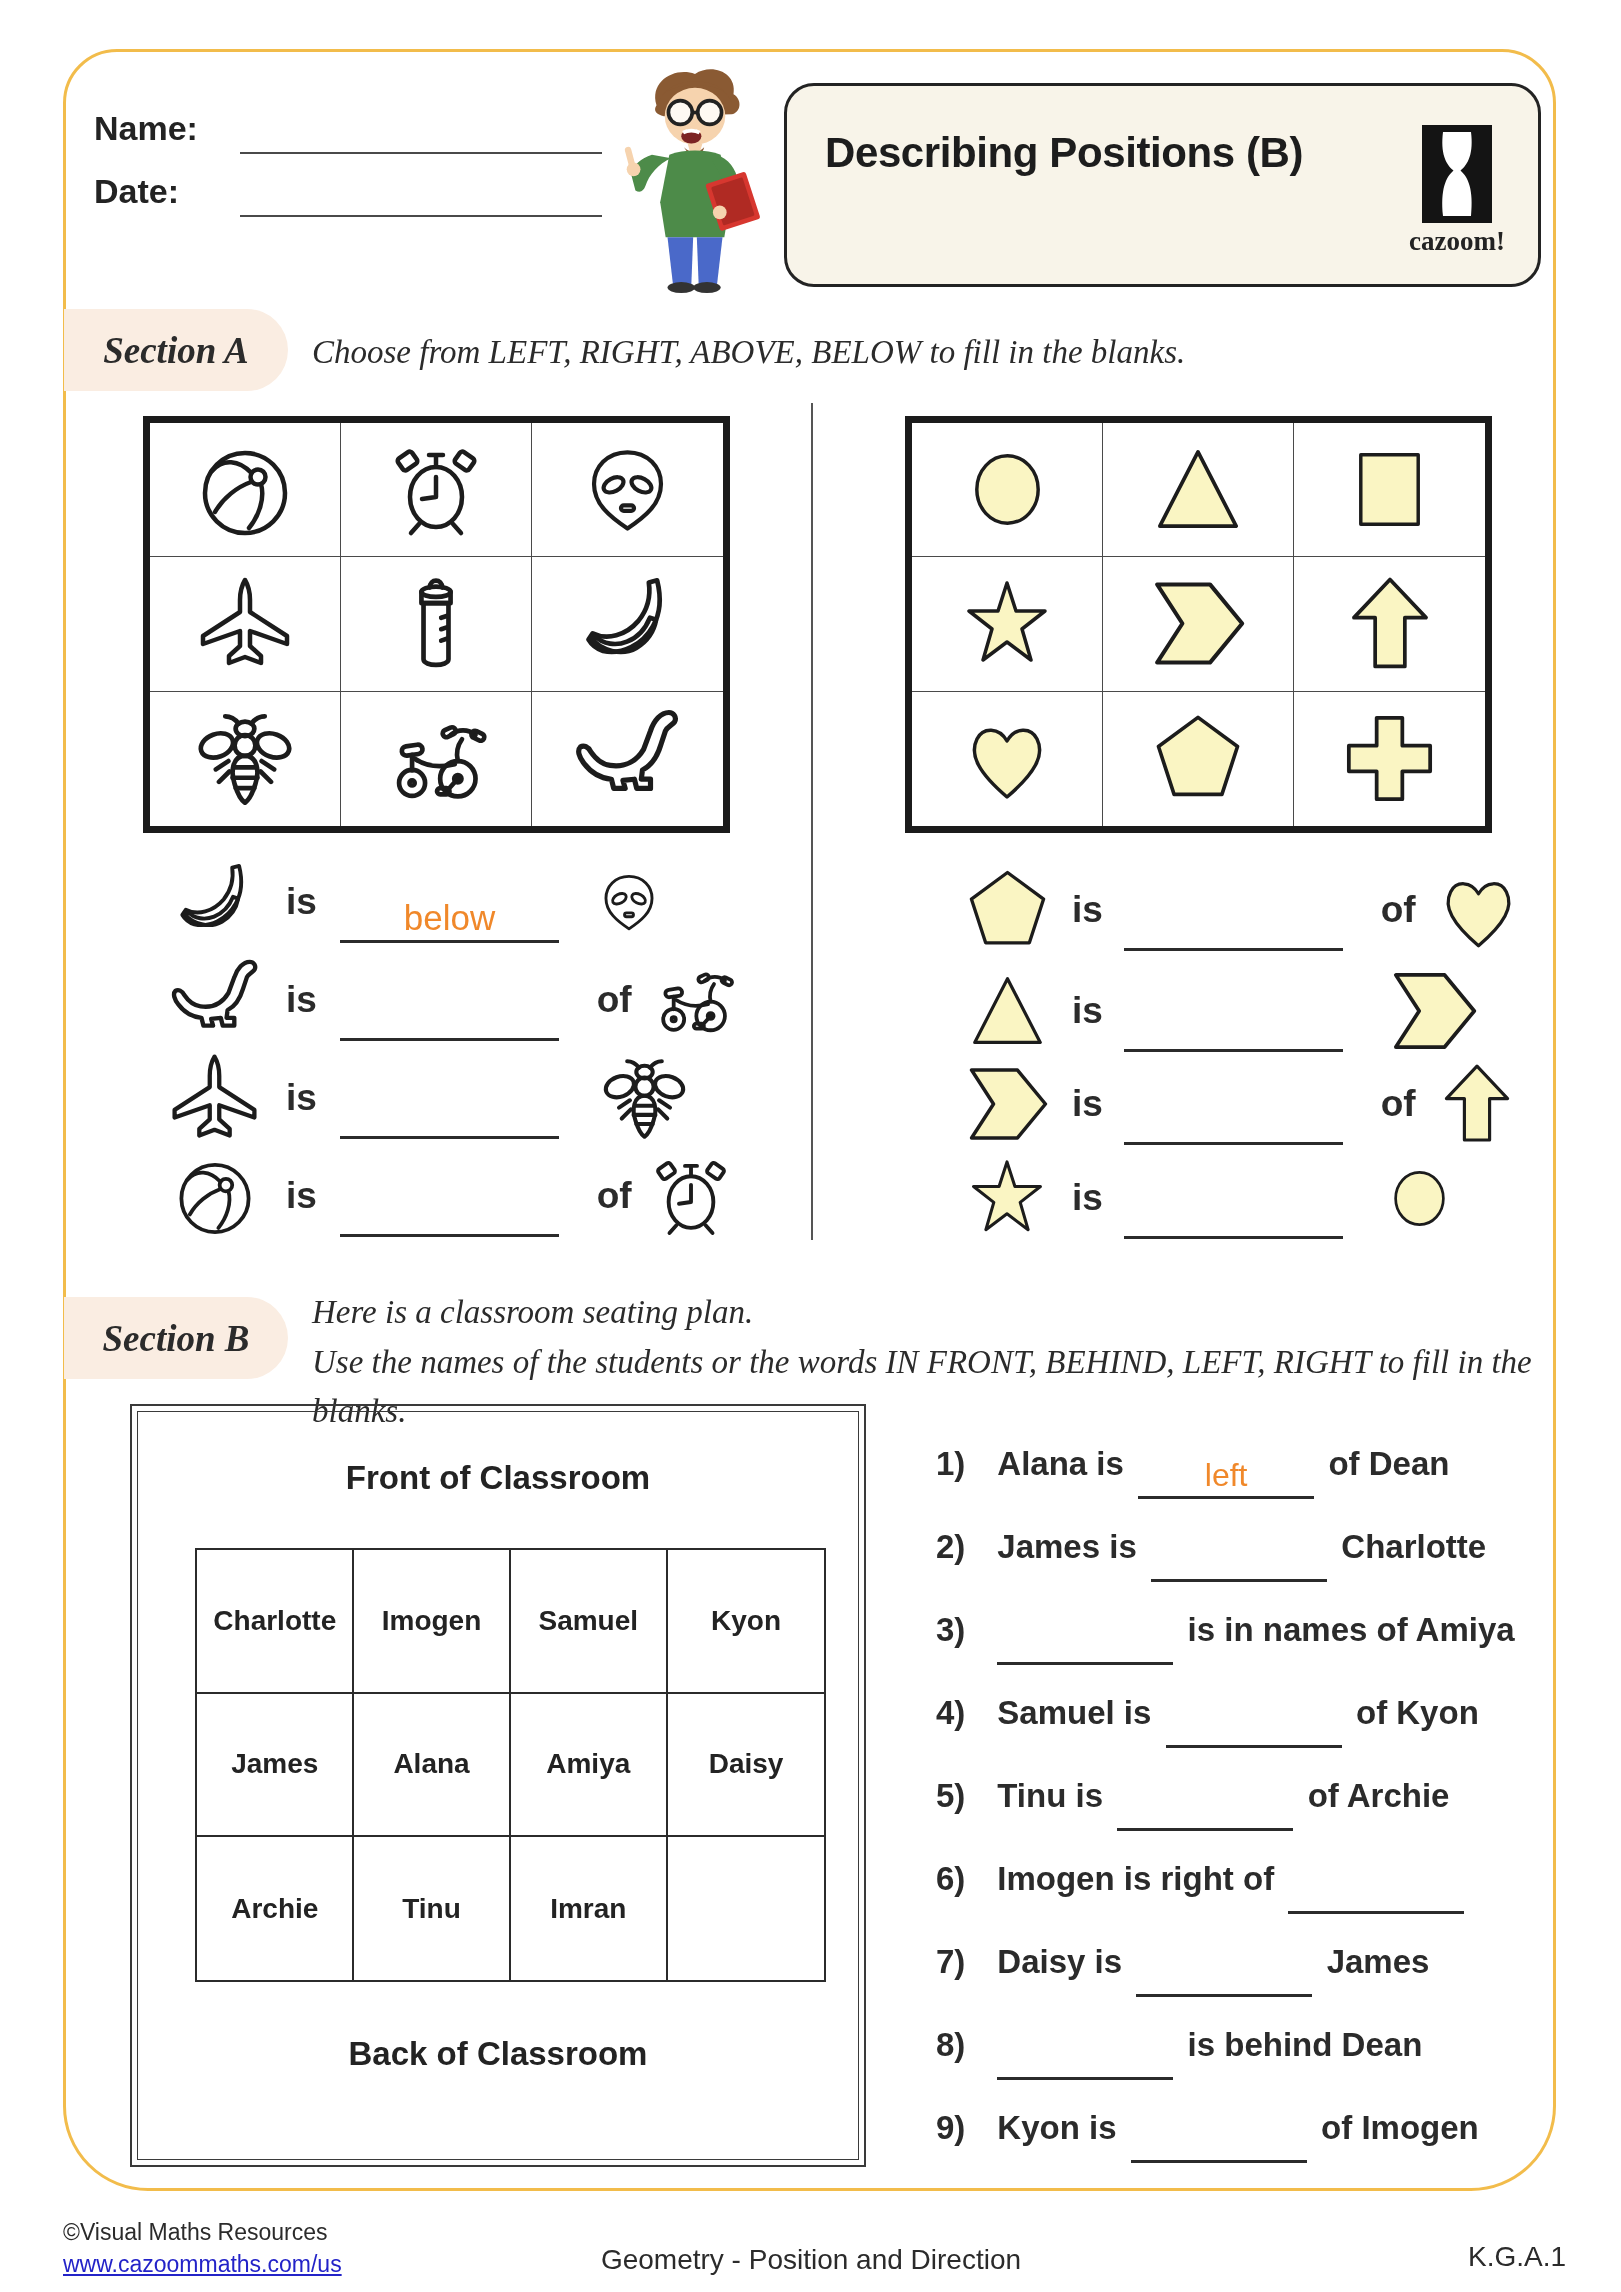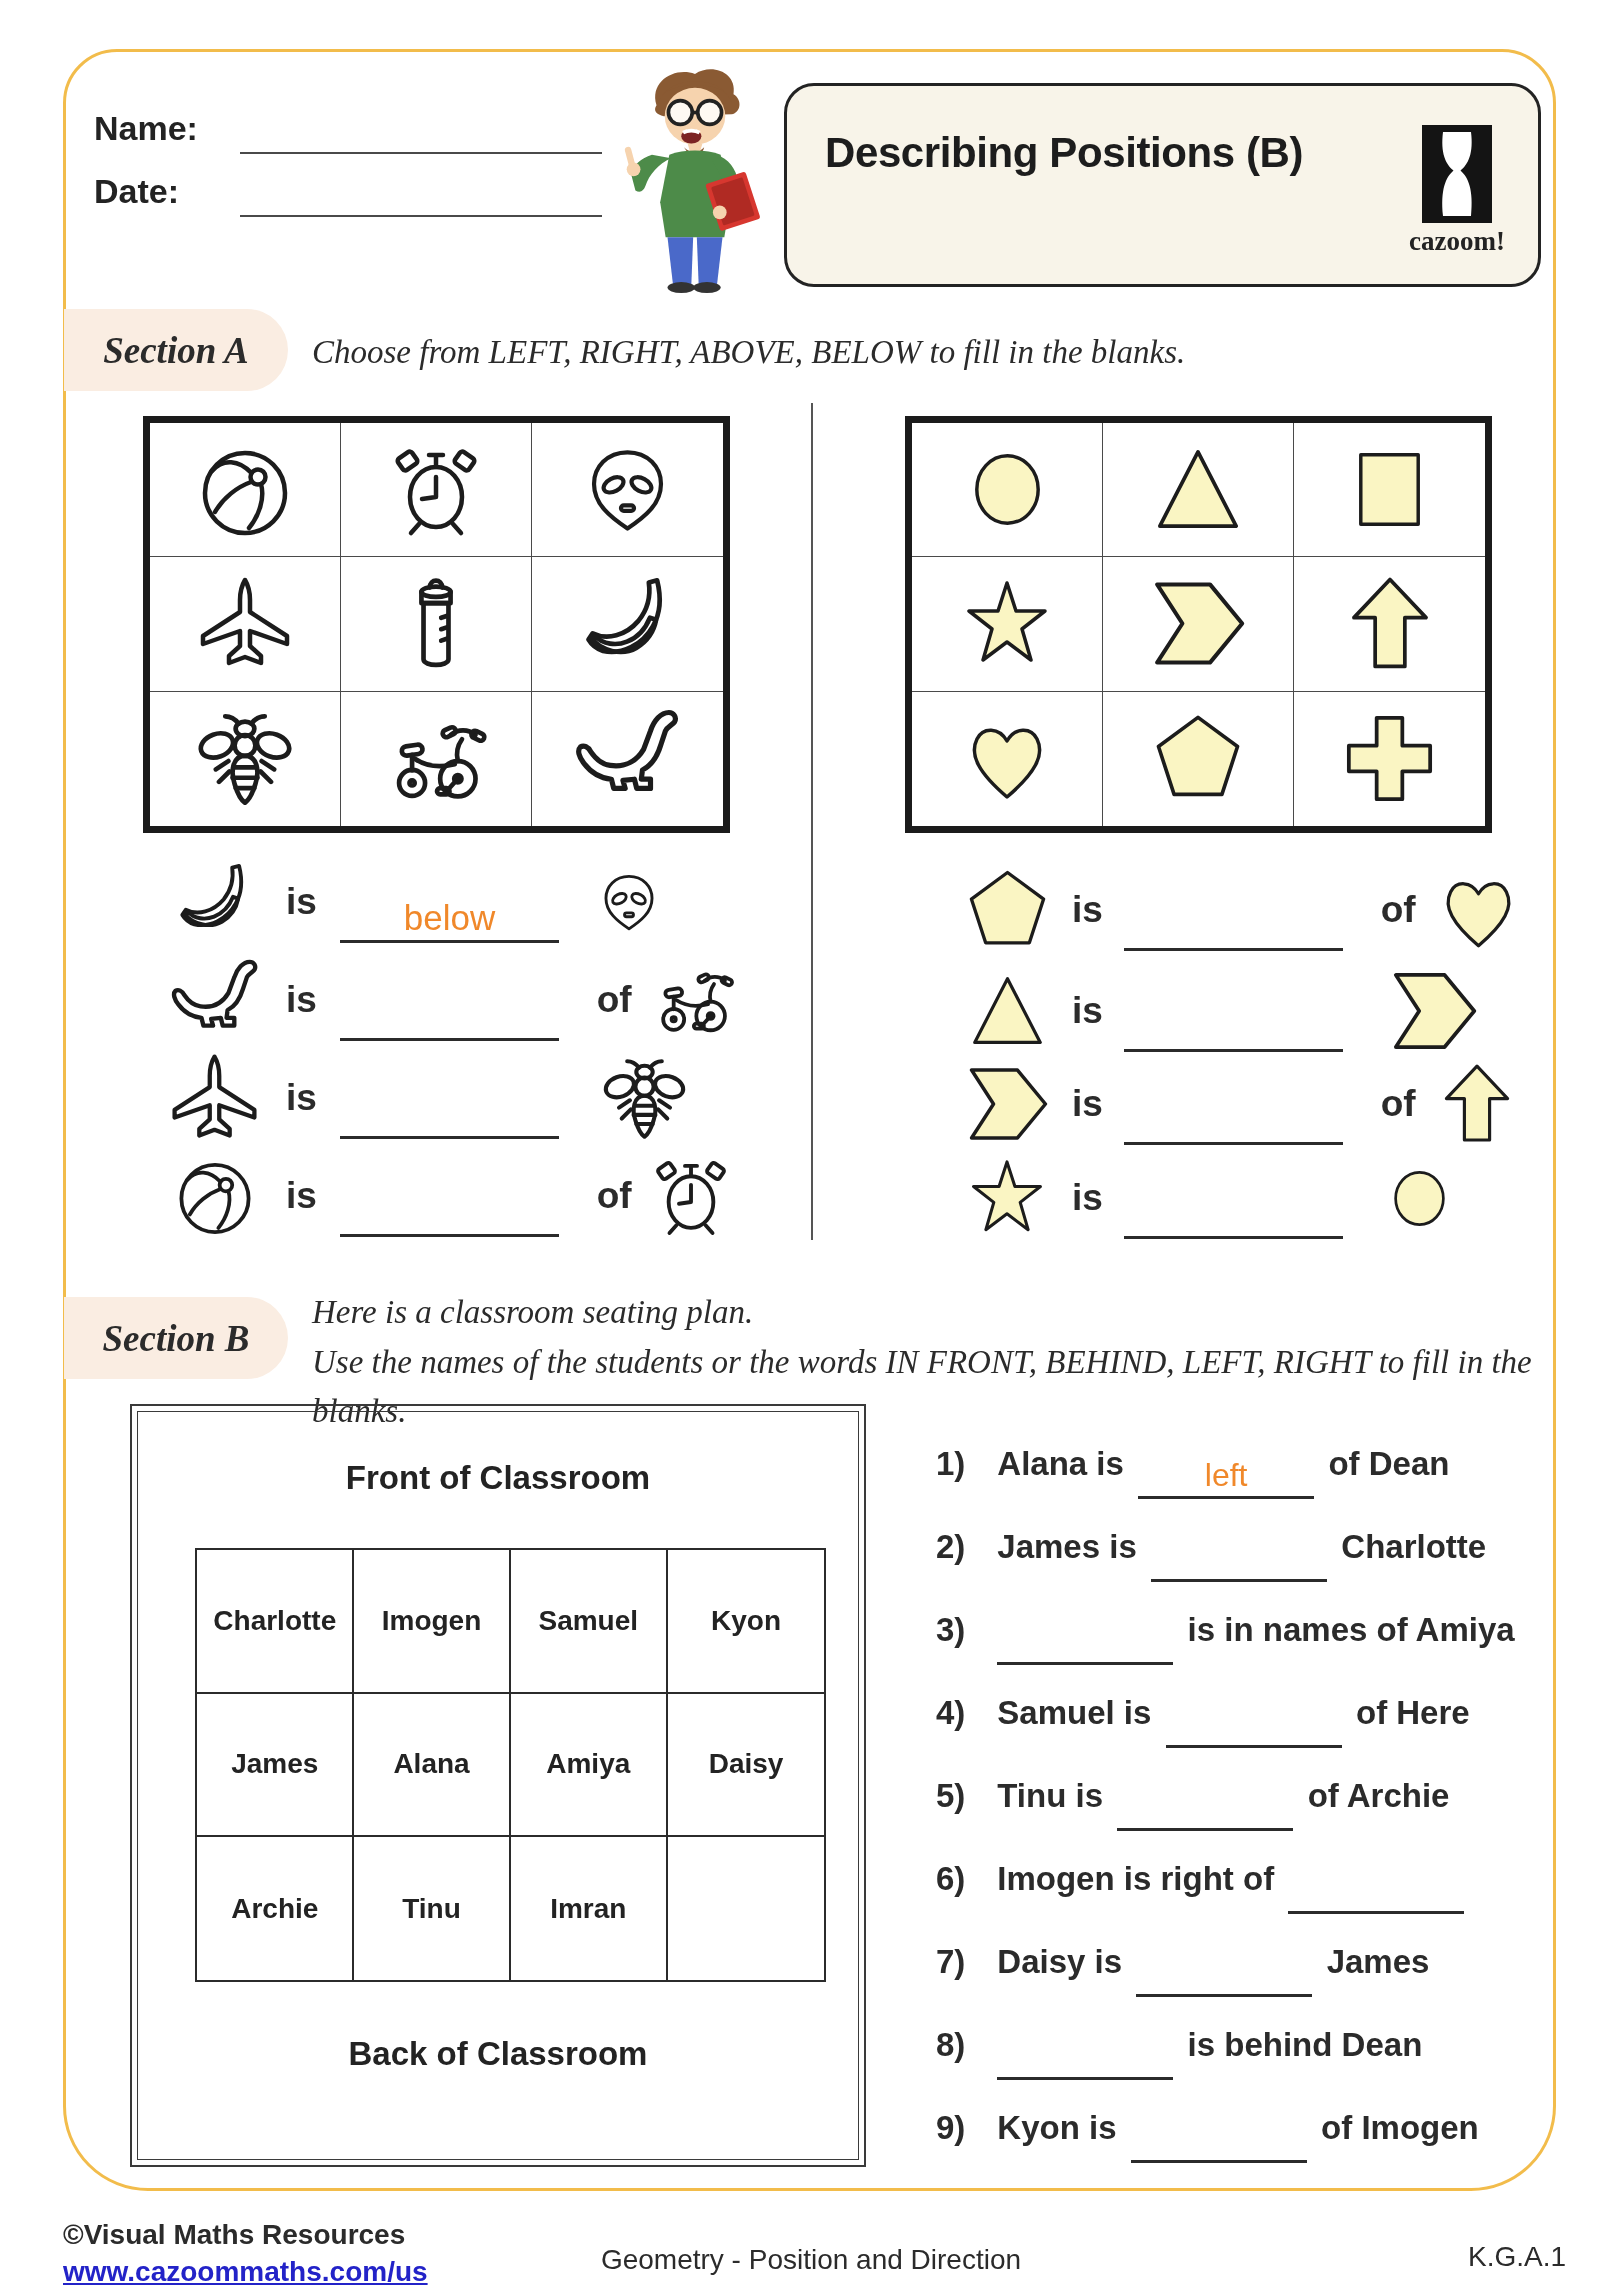--- a/index.html
+++ b/index.html
@@ -60,21 +60,21 @@
   .seat:nth-child(4n){border-right:none;}
   .seat:nth-child(n+9){border-bottom:none;}
   
   .qlist{position:absolute;left:936px;top:1422px;width:627px;}
   .bq{height:83px;display:flex;align-items:center;gap:14.3px;font-size:33px;font-weight:bold;color:#2b2b2b;}
   .bq .num{width:47px;flex:0 0 auto;}
   .blank-b{width:176px;height:41px;border-bottom:3.6px solid #2b2b2b;display:flex;align-items:flex-end;
            justify-content:center;margin-top:27px;flex:0 0 auto;}
   .blank-b .answer{font-size:32px;}
   
-  .footer-left{position:absolute;left:63px;top:2219px;font-size:28px;color:#2b2b2b;font-weight:bold;}
+  .footer-left{position:absolute;left:63px;top:2219px;font-size:23px;color:#2b2b2b;}
   .url{display:inline-block;color:#2323C8;text-decoration:underline;margin-top:5.4px;cursor:pointer;}
   .footer-center{position:absolute;left:0;top:2244px;width:1622px;text-align:center;font-size:28px;color:#2b2b2b;}
   .footer-right{position:absolute;right:56px;top:2241px;font-size:28px;color:#2b2b2b;}
   .defs{position:absolute;width:0;height:0;}
 </style>
 </head>
 <body>
 
 <div class="sheet">
 
@@ -515,21 +515,21 @@
           <span class="answer"></span>
         </span>
       <span class="qt">is in names of Amiya</span>
     </div>
     <div class="bq">
       <span class="num">4)</span>
       <span class="qt">Samuel is</span>
       <span class="blank-b">
           <span class="answer"></span>
         </span>
-      <span class="qt">of Here</span>
+      <span class="qt">of Kyon</span>
     </div>
     <div class="bq">
       <span class="num">5)</span>
       <span class="qt">Tinu is</span>
       <span class="blank-b">
           <span class="answer"></span>
         </span>
       <span class="qt">of Archie</span>
     </div>
     <div class="bq">

